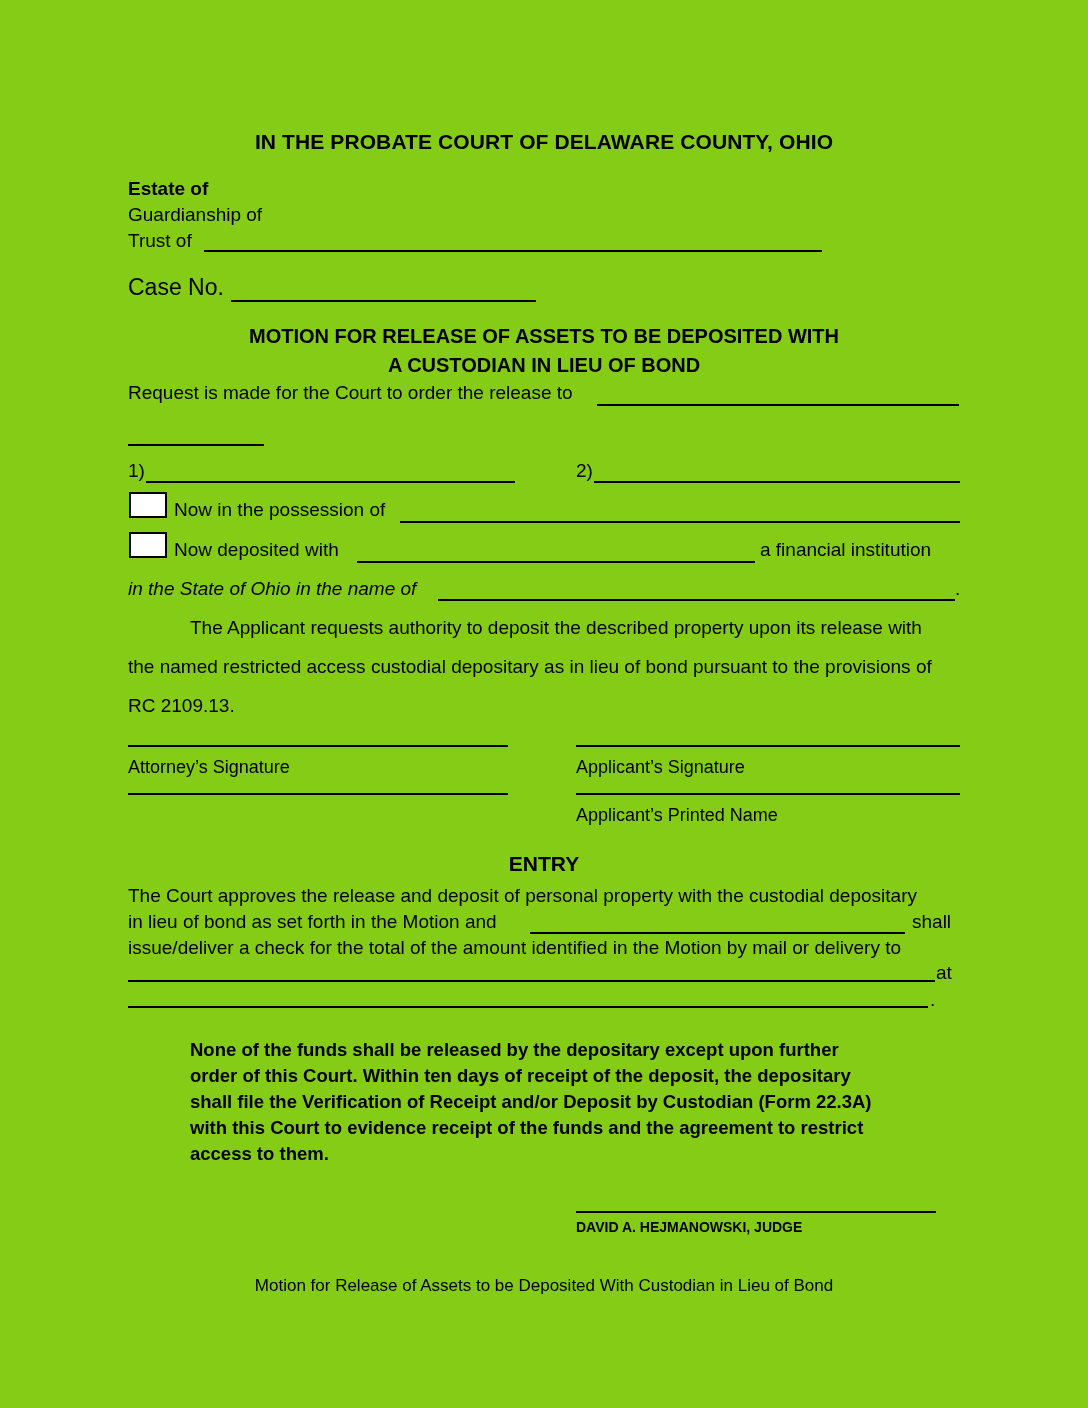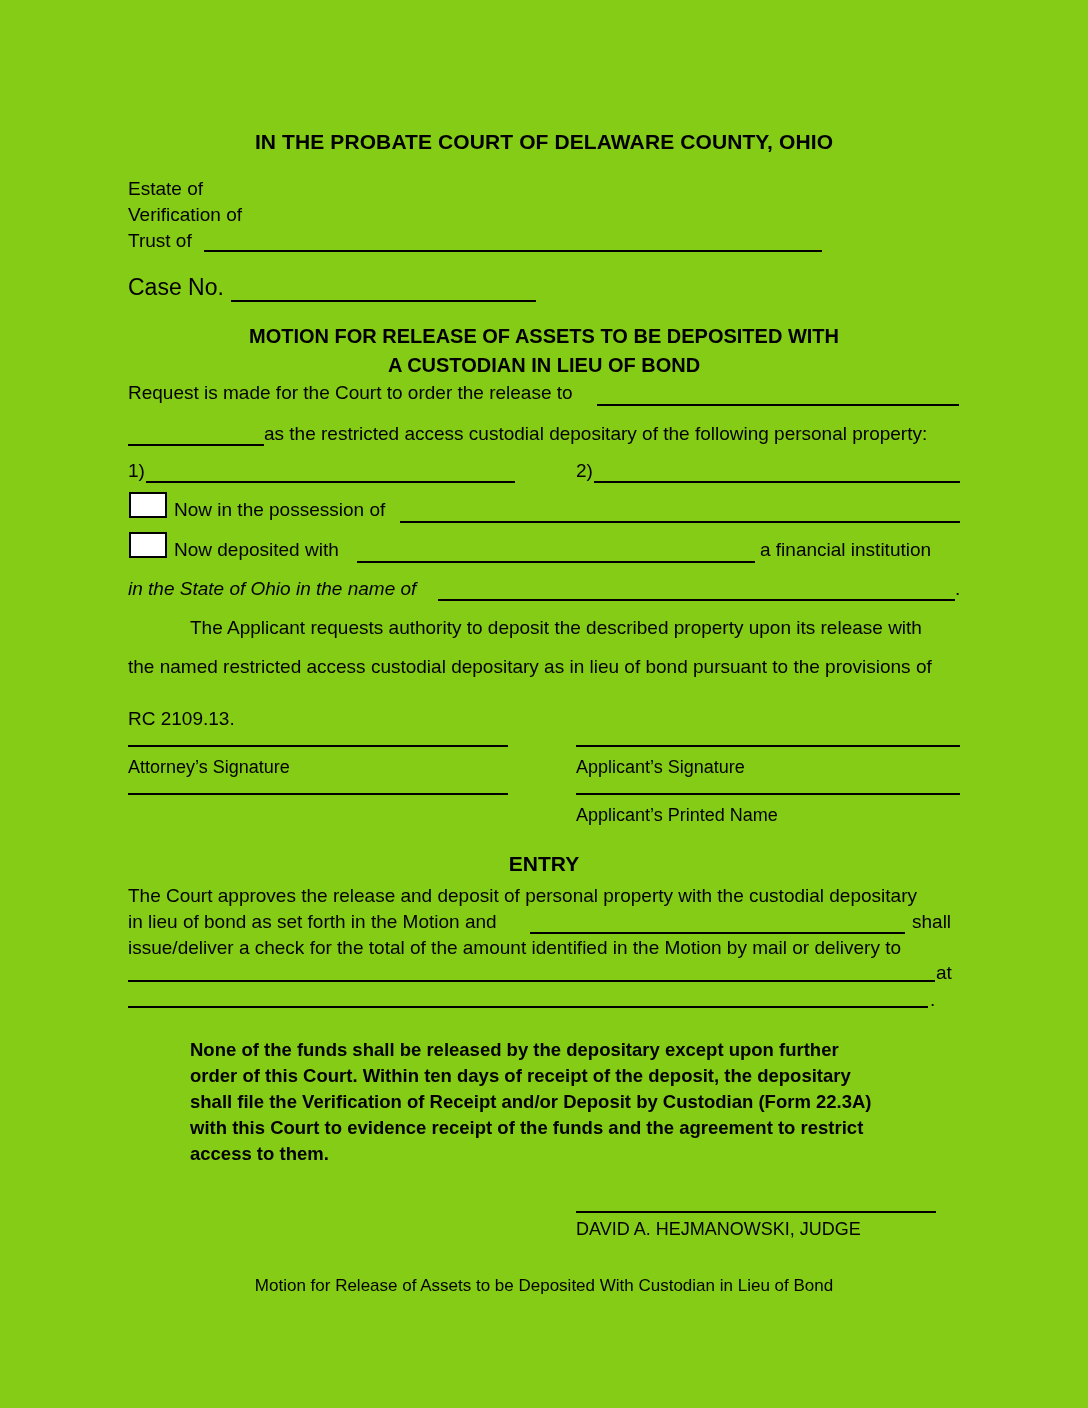--- a/index.html
+++ b/index.html
@@ -35,21 +35,21 @@
     font-weight: bold;
     letter-spacing: 0.1px;
   }
 
   .caption {
     position: absolute;
     left: 128px;
     font-size: 19px;
     line-height: 26px;
   }
-  .caption-estate { top: 176px; }
+  .caption-estate { top: 176px; font-weight: bold; }
   .caption-guard  { top: 202px; }
   .caption-trust  { top: 228px; }
 
   .rule {
     position: absolute;
     border-bottom: 2px solid #000;
     height: 0;
   }
 
   .case-no {
@@ -111,22 +111,22 @@
     font-size: 18.5px;
     font-weight: bold;
     line-height: 26px;
   }
   .warn div { white-space: nowrap; }
 
   .judge-name {
     position: absolute;
     left: 576px;
     top: 1219px;
-    font-size: 18px;
-    font-weight: normal;
+    font-size: 14px;
+    font-weight: bold;
     white-space: nowrap;
   }
 
   .footer {
     position: absolute;
     left: 128px;
     width: 832px;
     text-align: center;
     font-size: 17px;
     line-height: 24px;
@@ -142,35 +142,34 @@
   }
 </style>
 </head>
 <body>
 
 <div class="page">
 
   <div class="doc-title">IN THE PROBATE COURT OF DELAWARE COUNTY, OHIO</div>
 
   <div class="caption caption-estate">Estate of</div>
-  <div class="caption caption-guard">Verification of</div>
+  <div class="caption caption-guard">Guardianship of</div>
   <div class="caption caption-trust">Trust of</div>
   <div class="rule" style="left:204px; top:250px; width:618px;"></div>
 
   <div class="case-no">Case No.</div>
   <div class="rule" style="left:231px; top:300px; width:305px;"></div>
 
   <div class="motion-title motion-title-l2">A CUSTODIAN IN LIEU OF BOND</div>
   <div class="motion-title motion-title-l1">MOTION FOR RELEASE OF ASSETS TO BE DEPOSITED WITH</div>
 
   <div class="body-line" style="left:128px; top:381px;">Request is made for the Court to order the release to</div>
   <div class="rule" style="left:597px; top:404px; width:362px;"></div>
 
   <div class="rule" style="left:128px; top:444px; width:136px;"></div>
-  <div class="body-line" style="left:264px; top:422px;">as the restricted access custodial depositary of the following personal property:</div>
 
   <div class="body-line" style="left:128px; top:459px;">1)</div>
   <div class="rule" style="left:146px; top:481px; width:369px;"></div>
   <div class="body-line" style="left:576px; top:459px;">2)</div>
   <div class="rule" style="left:594px; top:481px; width:366px;"></div>
 
   <div class="checkbox" style="left:129px; top:492px;"></div>
   <div class="body-line" style="left:174px; top:498px;">Now in the possession of</div>
   <div class="rule" style="left:400px; top:521px; width:560px;"></div>
 
@@ -178,21 +177,21 @@
   <div class="body-line" style="left:174px; top:538px;">Now deposited with</div>
   <div class="rule" style="left:357px; top:561px; width:398px;"></div>
   <div class="body-line" style="left:760px; top:538px;">a financial institution</div>
 
   <div class="body-line" style="left:128px; top:577px;font-style:italic;">in the State of Ohio in the name of</div>
   <div class="rule" style="left:438px; top:599px; width:517px;"></div>
   <div class="body-line" style="left:955px; top:577px;">.</div>
 
   <div class="body-line" style="left:190px; top:616px;">The Applicant requests authority to deposit the described property upon its release with</div>
   <div class="body-line" style="left:128px; top:655px;">the named restricted access custodial depositary as in lieu of bond pursuant to the provisions of</div>
-  <div class="body-line" style="left:128px; top:694px;margin-top:13px;">RC 2109.13.</div>
+  <div class="body-line" style="left:128px; top:694px;">RC 2109.13.</div>
 
   <div class="rule" style="left:128px; top:745px; width:380px;"></div>
   <div class="sig-label" style="left:128px; top:757px;">Attorney’s Signature</div>
   <div class="rule" style="left:576px; top:745px; width:384px;"></div>
   <div class="sig-label" style="left:576px; top:757px;">Applicant’s Signature</div>
 
   <div class="rule" style="left:128px; top:793px; width:380px;"></div>
   <div class="rule" style="left:576px; top:793px; width:384px;"></div>
   <div class="sig-label" style="left:576px; top:805px;">Applicant’s Printed Name</div>
 

